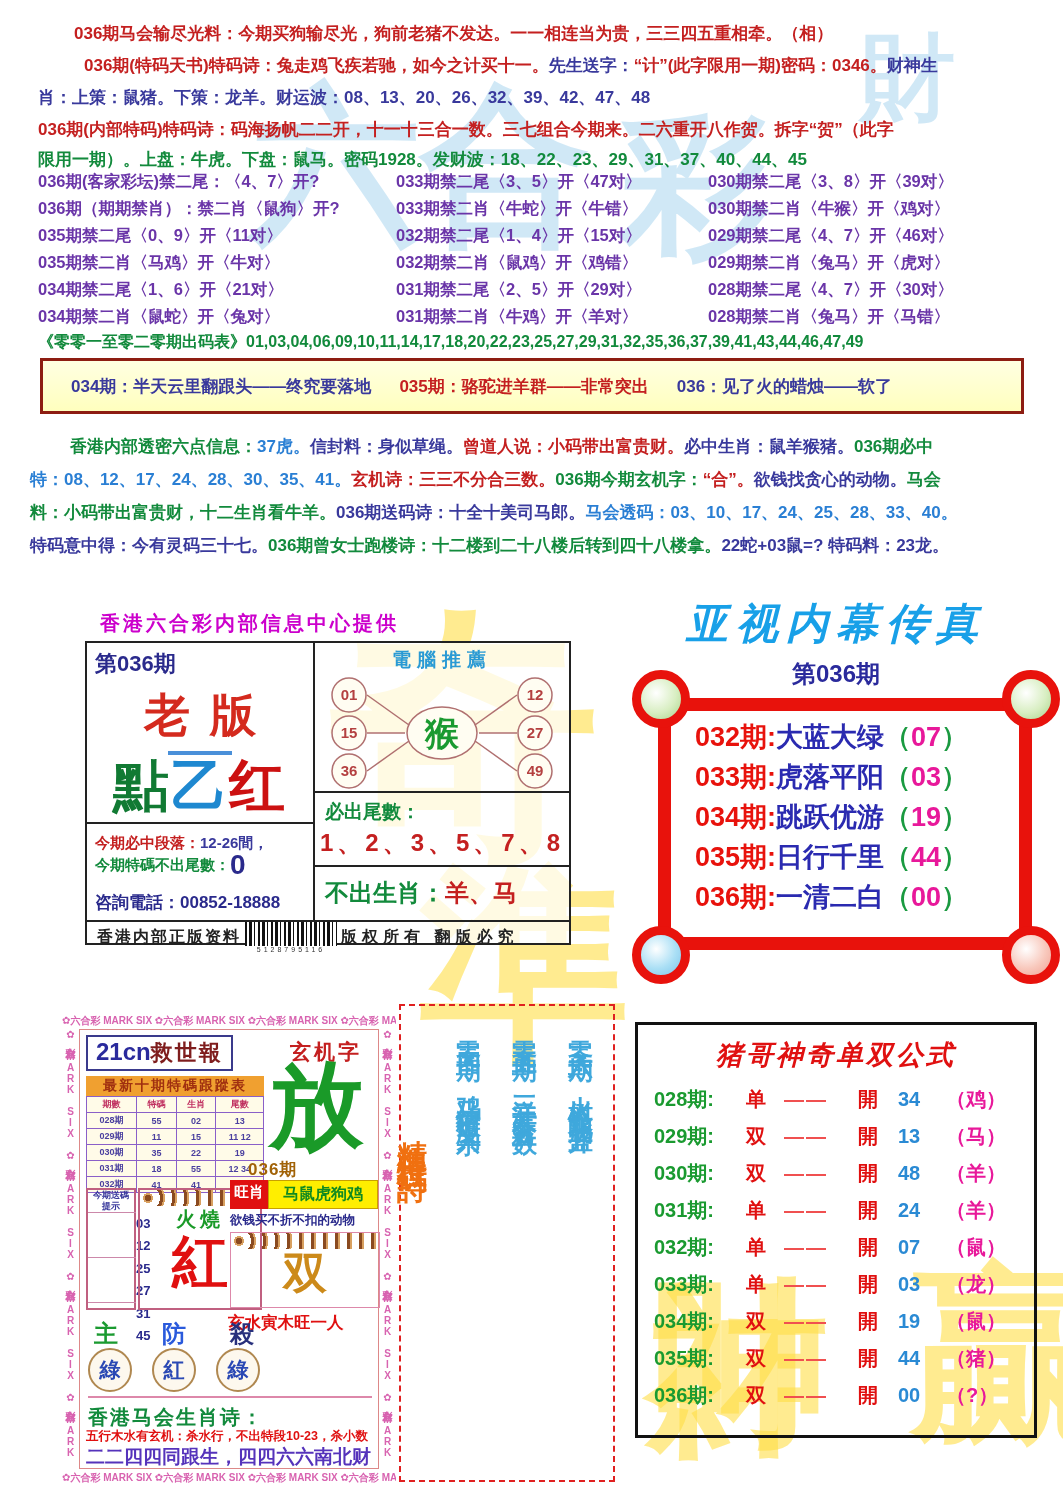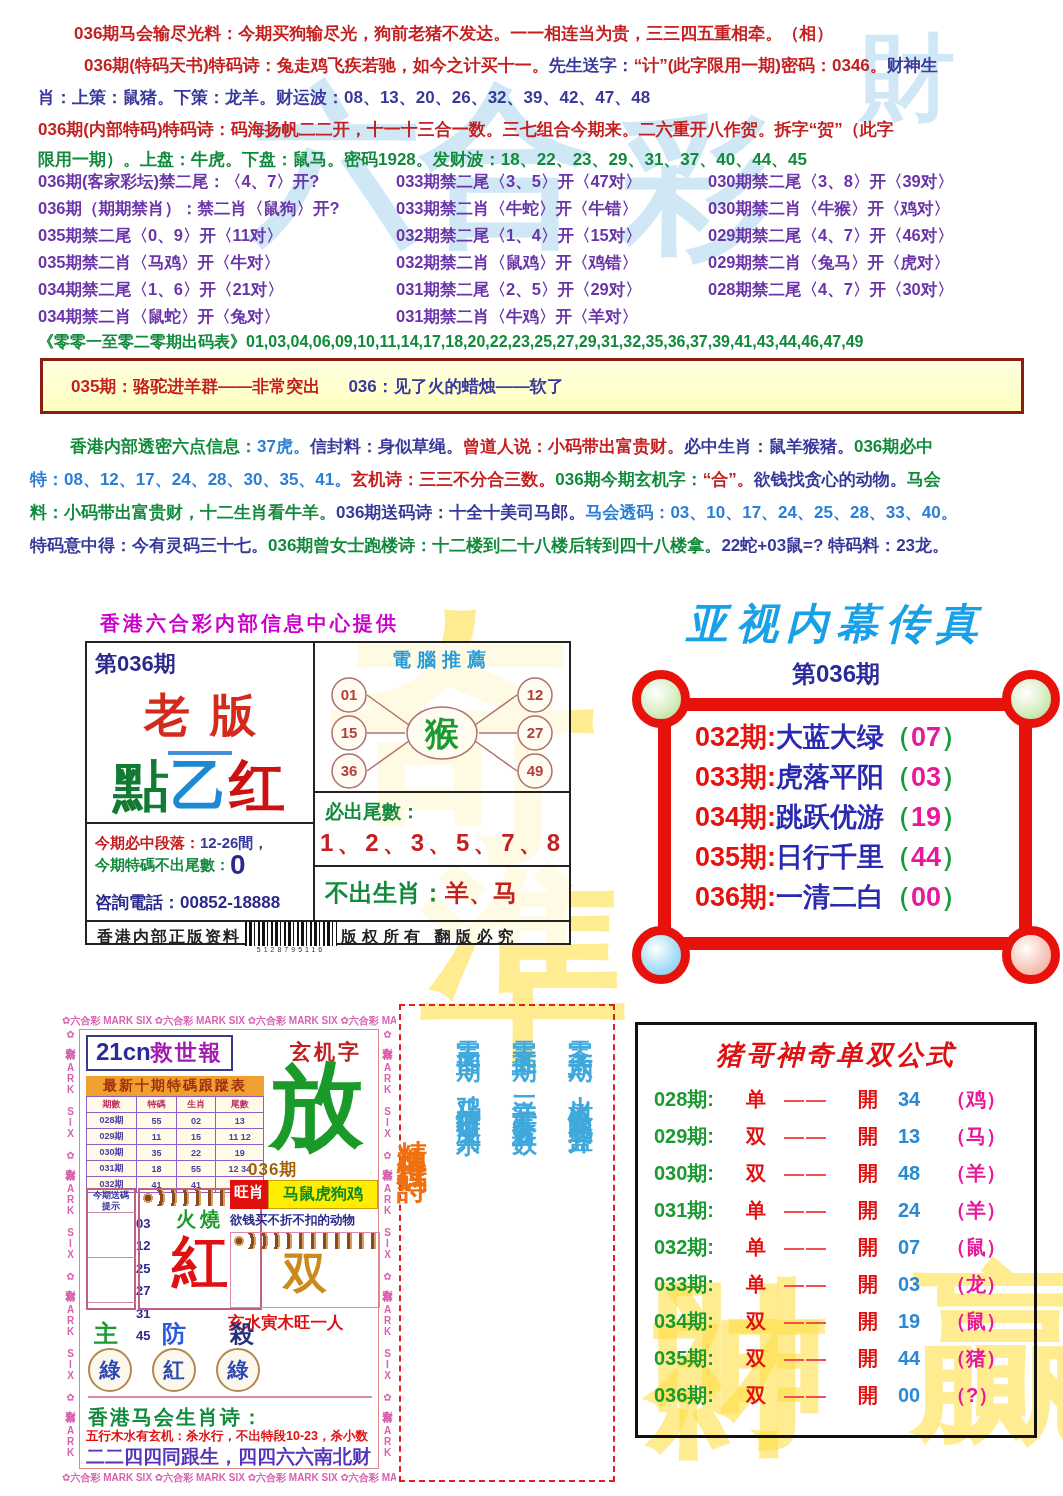--- a/index.html
+++ b/index.html
@@ -64,21 +64,21 @@
   .avrow .n{color:#e8189a;}
   
   .ms-card{position:absolute;left:62px;top:1012px;width:334px;height:474px;background:#fff;z-index:2;}
   .ms-strip{position:absolute;overflow:hidden;color:#d863b0;font-size:10px;white-space:nowrap;line-height:17px;}
   .ms-top{left:0;top:0;width:334px;height:17px;}
   .ms-bot{left:0;bottom:0;width:334px;height:17px;}
   .ms-left{left:0;top:17px;width:17px;height:440px;writing-mode:vertical-rl;text-orientation:upright;}
   .ms-right{right:0;top:17px;width:17px;height:440px;writing-mode:vertical-rl;text-orientation:upright;}
   .ms-inner{position:absolute;left:17px;top:17px;width:300px;height:440px;border:1px solid #d88;box-sizing:border-box;}
   .box21{position:absolute;left:6px;top:5px;border:2px solid #3a3a8c;padding:1px 8px;background:#fff;}
-  .b21a{font-size:24px;color:#2a2a9c;} .b21b{font-size:22px;color:#a21caf;letter-spacing:2px;}
+  .b21a{font-size:24px;color:#2a2a9c;} .b21b{font-size:22px;color:#7f1d1d;letter-spacing:2px;}
   .xjz{position:absolute;right:16px;top:8px;font-size:21px;color:#c42020;letter-spacing:3px;}
   .fang{position:absolute;right:14px;top:28px;font-size:95px;color:#1a9a28;line-height:1;}
   .minitable{position:absolute;left:6px;top:46px;width:178px;}
   .mt-band{background:#f0a030;color:#a03010;font-size:14px;text-align:center;letter-spacing:2px;padding:1px 0;}
   .minitable table{border-collapse:collapse;width:100%;background:#fffbe8;}
   .minitable td,.minitable th{border:1px solid #8a5fc8;font-size:9px;padding:1px 2px;text-align:center;}
   .minitable th{color:#c03060;}
   .minitable td{color:#4a3f9f;}
   .sendbox{position:absolute;left:6px;top:158px;width:46px;height:118px;border:2px solid #c06080;text-align:center;}
   .send-l{font-size:9px;color:#39399c;line-height:11px;}
@@ -163,26 +163,28 @@
       <div class="gcell c-purp">032期禁二肖〈鼠鸡〉开〈鸡错〉</div>
       <div class="gcell c-purp">031期禁二尾〈2、5〉开〈29对〉</div>
       <div class="gcell c-purp">031期禁二肖〈牛鸡〉开〈羊对〉</div>
     </div>
     <div>
       <div class="gcell c-purp">030期禁二尾〈3、8〉开〈39对〉</div>
       <div class="gcell c-purp">030期禁二肖〈牛猴〉开〈鸡对〉</div>
       <div class="gcell c-purp">029期禁二尾〈4、7〉开〈46对〉</div>
       <div class="gcell c-purp">029期禁二肖〈兔马〉开〈虎对〉</div>
       <div class="gcell c-purp">028期禁二尾〈4、7〉开〈30对〉</div>
+      <div class="gcell c-purp">028期禁二肖〈兔马〉开〈马错〉</div>
     </div>
   </div>
 
   <div class="topline c-green" style="top:332px;font-size:16px;">《零零一至零二零期出码表》01,03,04,06,09,10,11,14,17,18,20,22,23,25,27,29,31,32,35,36,37,39,41,43,44,46,47,49</div>
 
   <div class="ybox">
+    <span class="c-navy">034期：半天云里翻跟头——终究要落地</span>
     <span class="c-red">035期：骆驼进羊群——非常突出</span>
     <span class="c-navy">036：见了火的蜡烛——软了</span>
   </div>
 
   <div class="para" style="top:430px;text-indent:40px;">
     <span class="c-green">香港内部透密六点信息：</span><span class="c-blue">37虎。</span><span class="c-navy">信封料：身似草绳。</span><span class="c-red">曾道人说：小码带出富贵财。</span><span class="c-navy">必中生肖：鼠羊猴猪。</span><span class="c-green">036期必中</span>
   </div>
   <div class="para" style="top:463px;">
     <span class="c-blue">特：08、12、17、24、28、30、35、41。</span><span class="c-red">玄机诗：三三不分合三数。</span><span class="c-green">036期今期玄机字：</span><span class="c-red">“合”。</span><span class="c-navy">欲钱找贪心的动物。</span><span class="c-green">马会</span>
   </div>

